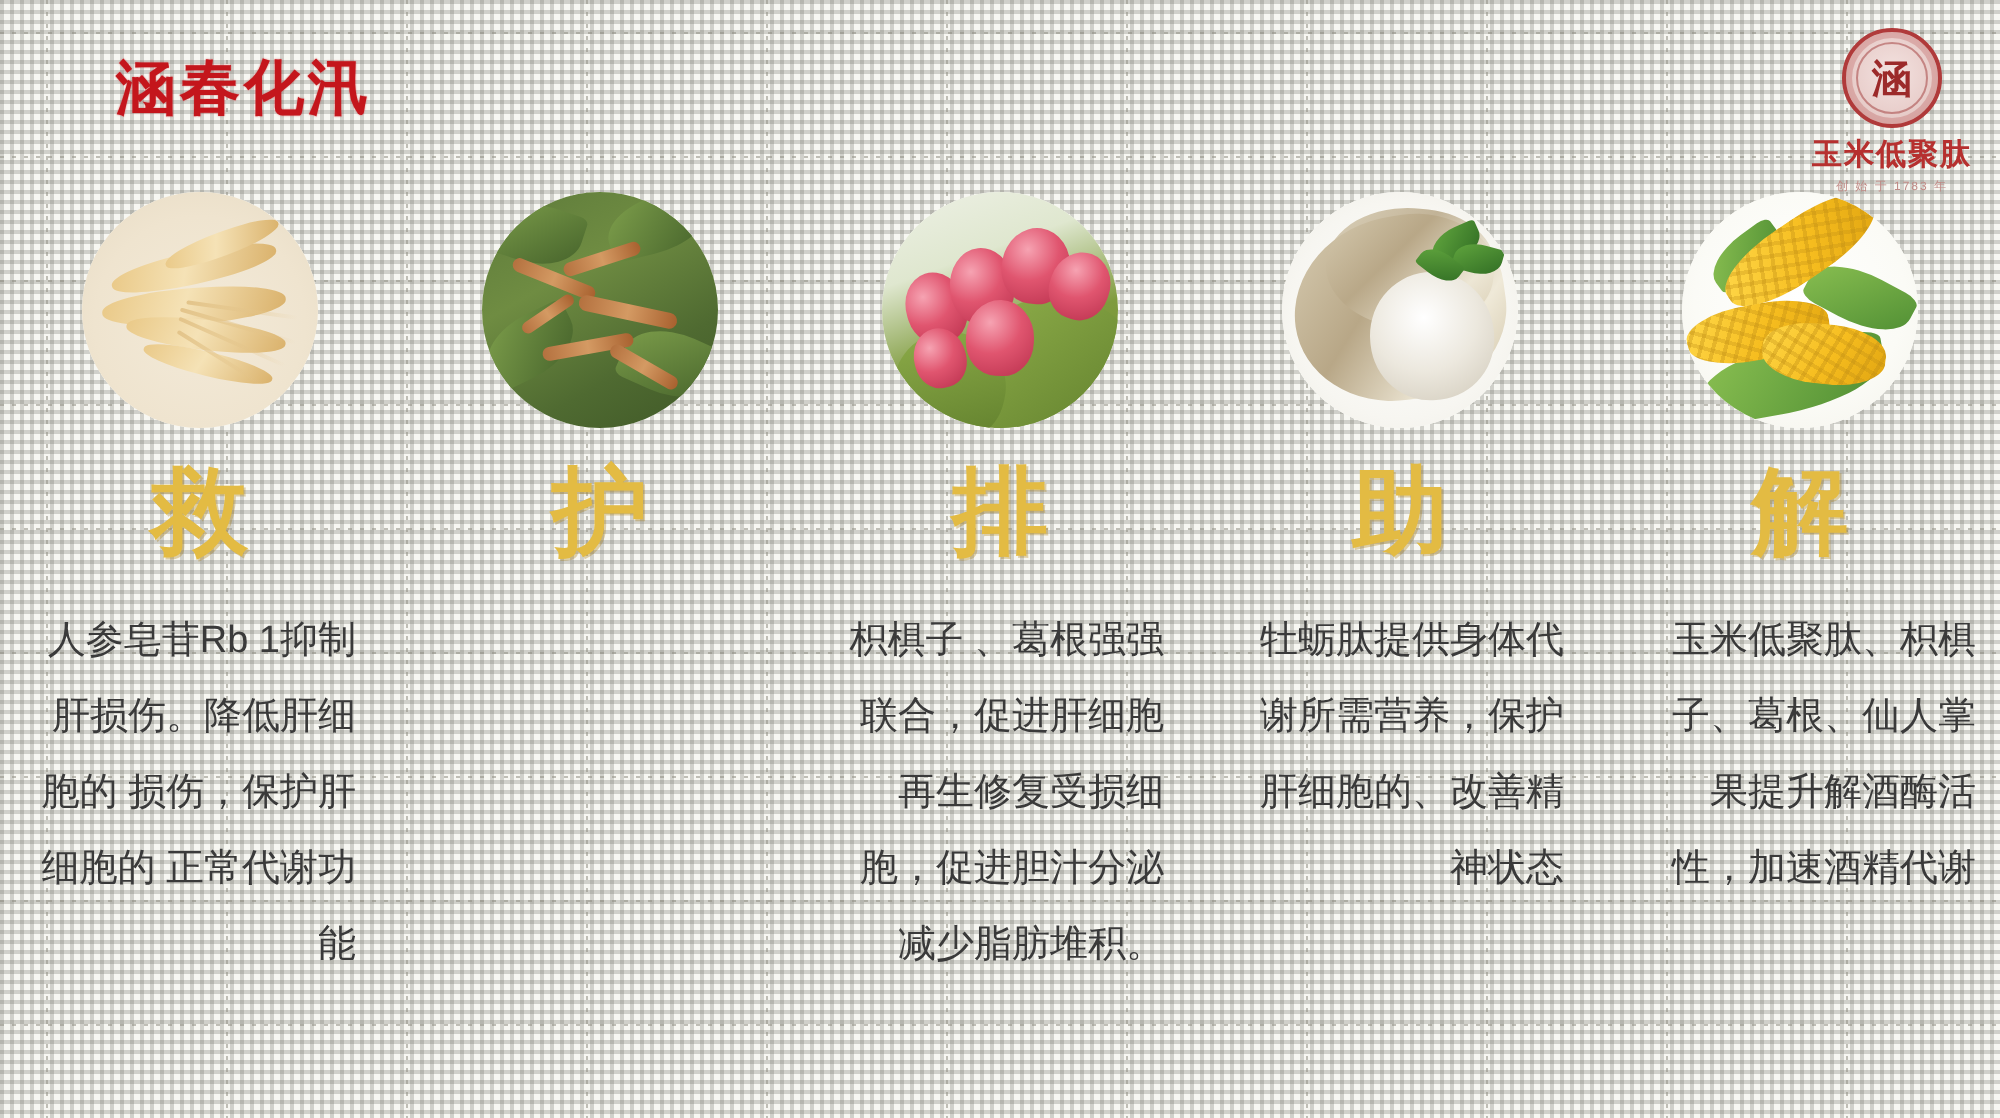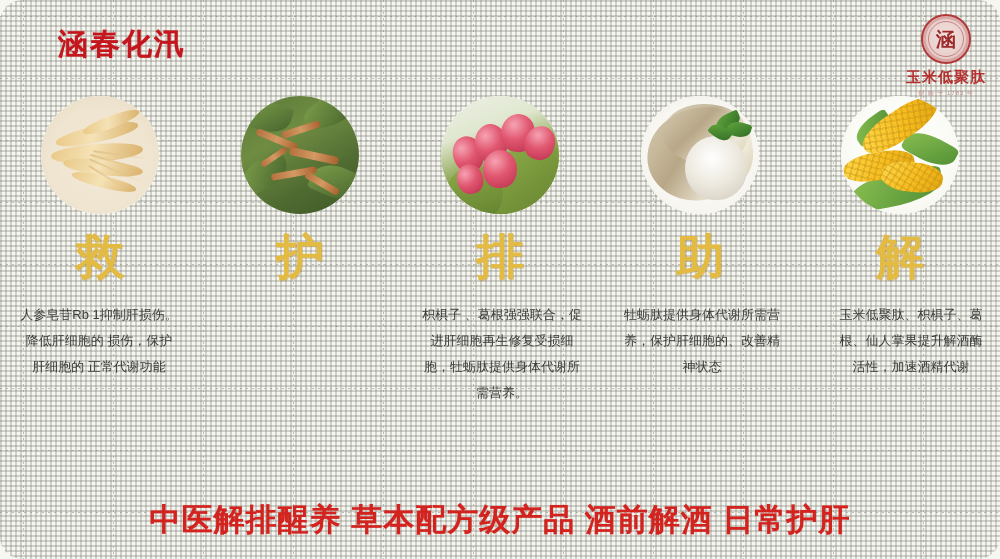--- a/index.html
+++ b/index.html
@@ -13,21 +13,20 @@
     background-color:#f7f7f2;
     background-image:
       repeating-linear-gradient(to right,
         rgba(120,120,110,0.30) 0px, rgba(120,120,110,0.30) 2px,
         rgba(0,0,0,0) 2px, rgba(0,0,0,0) 5px),
       repeating-linear-gradient(to bottom,
         rgba(120,120,110,0.30) 0px, rgba(120,120,110,0.30) 2px,
         rgba(0,0,0,0) 2px, rgba(0,0,0,0) 5px);
     background-size:5px 1px, 1px 5px;
     background-position:0 0, 0 0;
-    border-radius:22px;
   }
   #gridlines{position:absolute;inset:0;pointer-events:none;}
   .gl-v,.gl-h{position:absolute;}
   .gl-v{top:0;bottom:0;width:1px;
     background-image:repeating-linear-gradient(to bottom, rgba(145,143,132,.55) 0 2px, transparent 2px 6px);}
   .gl-h{left:0;right:0;height:1px;
     background-image:repeating-linear-gradient(to right, rgba(145,143,132,.55) 0 2px, transparent 2px 6px);}
 
   #title{
     position:absolute;left:58px;top:24px;
@@ -78,22 +77,22 @@
     margin-top:18px;text-align:center;
     font-size:48px;font-weight:bold;line-height:1;
     background:linear-gradient(180deg,#f6e08a 0%,#e8c košer 0%,#ecc84f 40%,#d8ab2d 75%,#f1dd94 100%);
     color:#e3bb43;
     -webkit-background-clip:text;background-clip:text;
     text-shadow:1px 1px 0 rgba(170,130,30,.35);
     font-family:"DejaVu Sans","Liberation Sans",sans-serif;
   }
   .desc{
     margin:22px 18px 0 22px;
-    font-size:13px;line-height:2.0;color:#3a3a3a;
-    text-align:center;
+    font-size:19px;line-height:2.0;color:#3a3a3a;
+    text-align:right;
   }
   .col:nth-child(1) .desc{margin-left:20px;margin-right:22px;}
   .col:nth-child(5) .desc{margin-right:12px;padding-left:12px;}
 
   #tagline{
     position:absolute;left:0;right:0;bottom:18px;text-align:center;
     font-size:31px;font-weight:bold;color:#D2231F;
     letter-spacing:1px;white-space:nowrap;
     text-shadow:0 0 1px rgba(210,35,31,.5);
   }
@@ -212,21 +211,21 @@
           <div class="pad" style="left:6px;top:70px;width:56px;height:54px;transform:rotate(14deg)"></div>
           <div class="fruit" style="left:12px;top:40px;width:30px;height:36px;transform:rotate(-18deg)"></div>
           <div class="fruit" style="left:34px;top:28px;width:32px;height:38px;transform:rotate(-6deg)"></div>
           <div class="fruit" style="left:60px;top:18px;width:34px;height:38px;transform:rotate(8deg)"></div>
           <div class="fruit" style="left:84px;top:30px;width:30px;height:34px;transform:rotate(20deg)"></div>
           <div class="fruit" style="left:42px;top:54px;width:34px;height:38px;transform:rotate(2deg)"></div>
           <div class="fruit" style="left:16px;top:68px;width:26px;height:30px;transform:rotate(-14deg)"></div>
         </div>
       </div>
       <div class="bigchar">排</div>
-      <div class="desc">枳椇子 、葛根强强联合，促进肝细胞再生修复受损细胞，牡蛎肽提供身体代谢所需营养。</div>
+      <div class="desc">枳椇子 、葛根强强联合，促进肝细胞再生修复受损细胞，促进胆汁分泌减少脂肪堆积。</div>
     </div>
 
     <div class="col">
       <div class="photo">
         <div class="ph-bg oyster">
           <div class="shell" style="left:6px;top:12px;width:106px;height:92px;transform:rotate(-8deg)"></div>
           <div class="shell" style="left:22px;top:8px;width:84px;height:60px;transform:rotate(6deg);opacity:.85"></div>
           <div class="meat" style="left:44px;top:40px;width:62px;height:64px;transform:rotate(-6deg)"></div>
           <div class="herb" style="left:74px;top:18px;width:26px;height:16px;transform:rotate(-24deg)"></div>
           <div class="herb" style="left:86px;top:26px;width:24px;height:15px;transform:rotate(16deg)"></div>
@@ -247,14 +246,13 @@
           <div class="cob" style="left:2px;top:56px;width:72px;height:28px;transform:rotate(-10deg)"></div>
           <div class="cob" style="left:40px;top:66px;width:62px;height:30px;transform:rotate(6deg)"></div>
         </div>
       </div>
       <div class="bigchar">解</div>
       <div class="desc">玉米低聚肽、枳椇子、葛根、仙人掌果提升解酒酶活性，加速酒精代谢</div>
     </div>
 
   </div>
 
-  <div id="tagline">中医解排醒养 草本配方级产品 酒前解酒 日常护肝</div>
 </div>
 
 </body></html>

